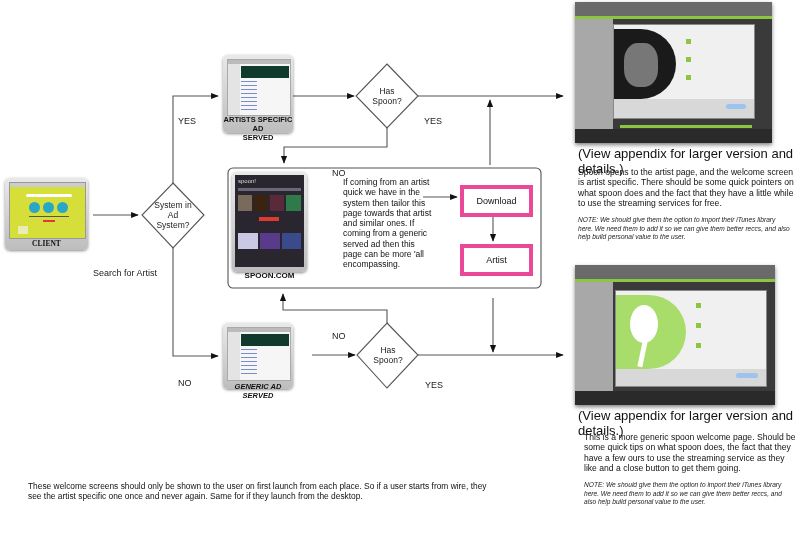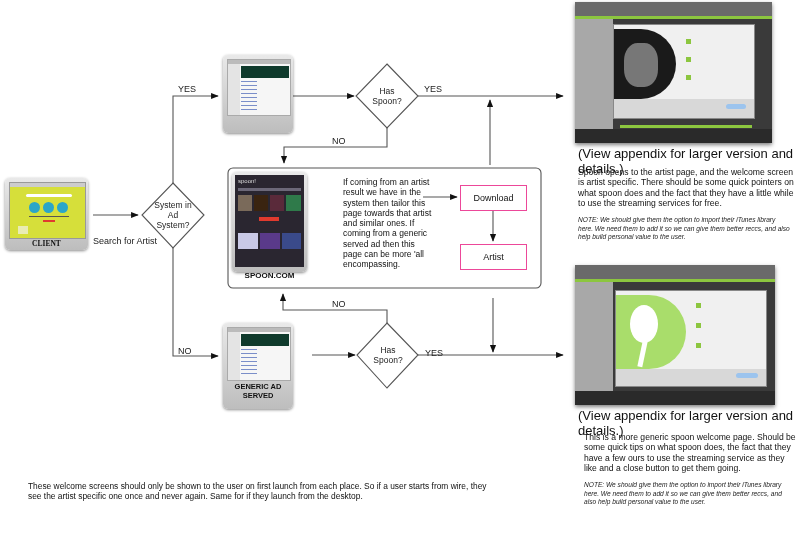--- a/index.html
+++ b/index.html
@@ -1,30 +1,30 @@
 <!DOCTYPE html>
 <html><head>
 <meta charset="utf-8">
 <style>
   html, body { margin: 0; padding: 0; background: #ffffff; }
   body { width: 800px; height: 534px; position: relative; overflow: hidden;
          font-family: "Liberation Sans", sans-serif; color: #111; }
   svg.flow { position: absolute; left: 0; top: 0; }
   .abs { position: absolute; }
-  .lbl { font-size: 9px; color: #222; }
+  .lbl { font-size: 9px; color: #222; margin-top: 32px; }
   .card { position: absolute; background: linear-gradient(#e9e9e9, #bdbdbd); border-radius: 5px;
           box-shadow: 0 1px 3px rgba(0,0,0,0.45); }
   .card .cap { position: absolute; left: 0; right: 0; text-align: center; font-weight: bold;
                font-size: 7.5px; color: #111; line-height: 9px; }
   .shot { position: absolute; overflow: hidden; }
   .dtext { position: absolute; text-align: center; font-size: 8.5px; line-height: 10px; color: #222; }
   .para { position: absolute; font-size: 8.6px; line-height: 10.4px; color: #111; }
   .note { position: absolute; font-size: 6.6px; line-height: 8.6px; font-style: italic; color: #222; }
   .caption { position: absolute; font-size: 13px; color: #111; }
-  .box { position: absolute; border: 1px solid #ec4899; background: #fff; font-size: 9px;
+  .box { position: absolute; border: 4px solid #ec4899; background: #fff; font-size: 9px;
          display: flex; align-items: center; justify-content: center; }
 </style>
 </head>
 <body>
 
 <svg class="flow" width="800" height="534">
   <defs>
     <marker id="ah" viewBox="0 0 10 10" refX="9" refY="5" markerWidth="7" markerHeight="7" orient="auto">
       <path d="M0,1 L10,5 L0,9 z" fill="#111"></path>
     </marker>
@@ -101,23 +101,27 @@
   <div class="cap" style="top:61px;">CLIENT</div>
 </div>
 
 <div class="card" style="left:223px; top:55px; width:70px; height:78px;">
   <div class="shot" style="left:4px; top:4px; width:62px; height:55px; background:#f6f6f6; border:1px solid #aaa;">
     <div style="position:absolute; left:0; top:0; right:0; height:4px; background:#bbb;"></div>
     <div style="position:absolute; left:0; top:4px; width:12px; bottom:0; background:#e4e4e4;"></div>
     <div style="position:absolute; left:13px; top:6px; right:1px; height:12px; background:#0f3a2c;"></div>
     <div style="position:absolute; left:13px; top:21px; width:16px; height:30px; background:repeating-linear-gradient(#7a8ec9 0 1px, transparent 1px 4px);"></div>
   </div>
+  <div class="cap" style="top:60px;">
+    <div>ARTISTS SPECIFIC AD</div>
+    <div>SERVED</div>
+  </div>
 </div>
 
-<div class="card" style="left:223px; top:323px; width:70px; height:86px;">
+<div class="card" style="left:223px; top:323px; width:70px; height:66px;font-style:italic;">
   <div class="shot" style="left:4px; top:4px; width:62px; height:52px; background:#f6f6f6; border:1px solid #aaa;">
     <div style="position:absolute; left:0; top:0; right:0; height:4px; background:#bbb;"></div>
     <div style="position:absolute; left:0; top:4px; width:12px; bottom:0; background:#e4e4e4;"></div>
     <div style="position:absolute; left:13px; top:6px; right:1px; height:12px; background:#0f3a2c;"></div>
     <div style="position:absolute; left:13px; top:21px; width:16px; height:28px; background:repeating-linear-gradient(#7a8ec9 0 1px, transparent 1px 4px);"></div>
   </div>
   <div class="cap" style="top:59px;">GENERIC AD SERVED</div>
 </div>
 
 <div class="card" style="left:232px; top:172px; width:75px; height:100px;">
@@ -129,21 +133,21 @@
     <div style="position:absolute; left:35px; top:20px; width:14px; height:16px; background:#5a2a3a;"></div>
     <div style="position:absolute; left:51px; top:20px; width:15px; height:16px; background:#2f7a4a;"></div>
     <div style="position:absolute; left:24px; top:42px; width:20px; height:4px; background:#e03a2e;"></div>
     <div style="position:absolute; left:3px; top:58px; width:20px; height:16px; background:#c9c9e6;"></div>
     <div style="position:absolute; left:25px; top:58px; width:20px; height:16px; background:#5a3a8a;"></div>
     <div style="position:absolute; left:47px; top:58px; width:19px; height:16px; background:#3a4a8a;"></div>
   </div>
   <div class="cap" style="top:99px; font-size:8px;">SPOON.COM</div>
 </div>
 
-<div class="para" style="left:343px; top:177px; width:90px; font-size:8.5px; line-height:10.3px;">If coming from an artist result we have in the system then tailor this page towards that artist and similar ones.  If coming from a generic served ad then this page can be more 'all encompassing.</div>
+<div class="para" style="left:343px; top:177px; width:90px; font-size:8.5px; line-height:10.3px;">If coming from an artist quick we have in the system then tailor this page towards that artist and similar ones.  If coming from a generic served ad then this page can be more 'all encompassing.</div>
 
 <div class="box" style="left:460px; top:185px; width:65px; height:24px;">
   <span>Download</span>
 </div>
 <div class="box" style="left:460px; top:244px; width:65px; height:24px;">
   <span>Artist</span>
 </div>
 
 <div class="shot" style="left:575px; top:2px; width:197px; height:141px; background:#3a3a3a; box-shadow:0 2px 4px rgba(0,0,0,0.5);">
   <div style="position:absolute; left:0; top:0; right:0; height:14px; background:#6a6a6a;"></div>

